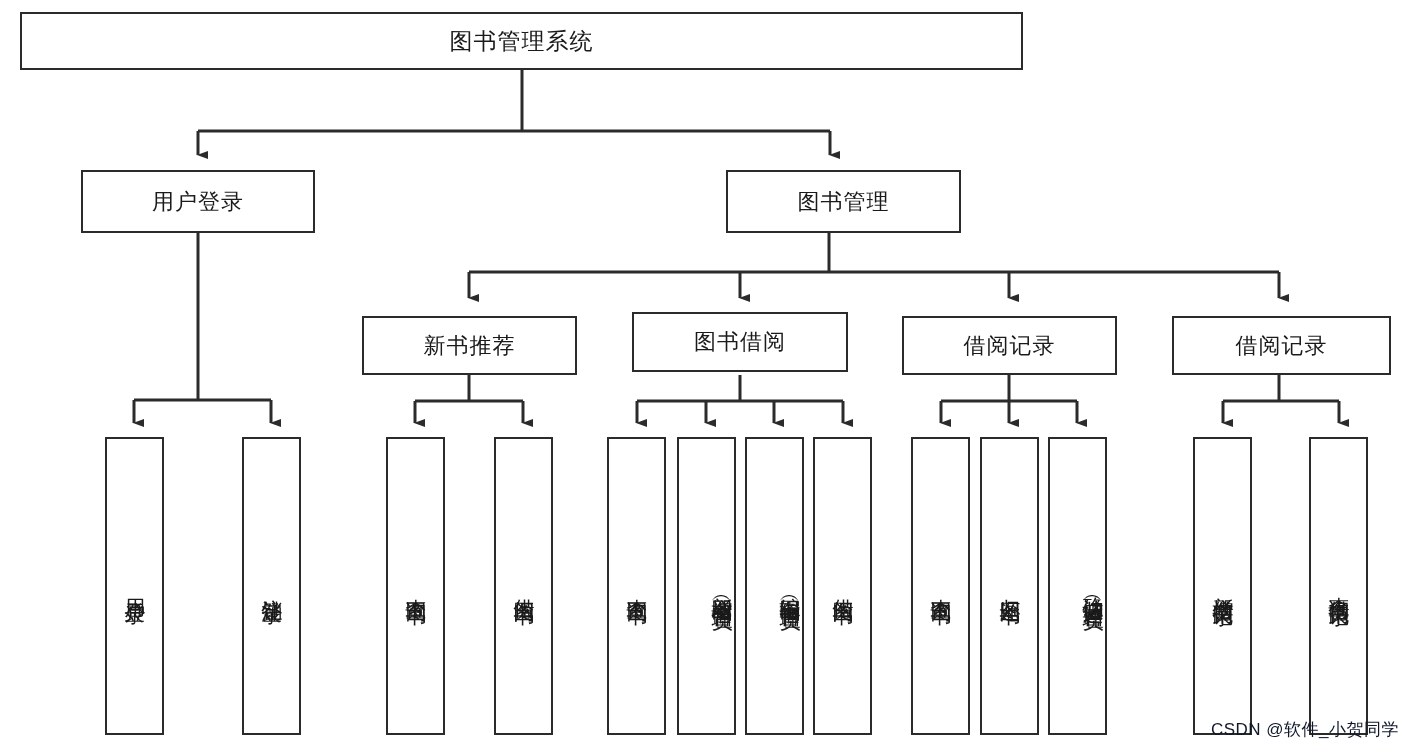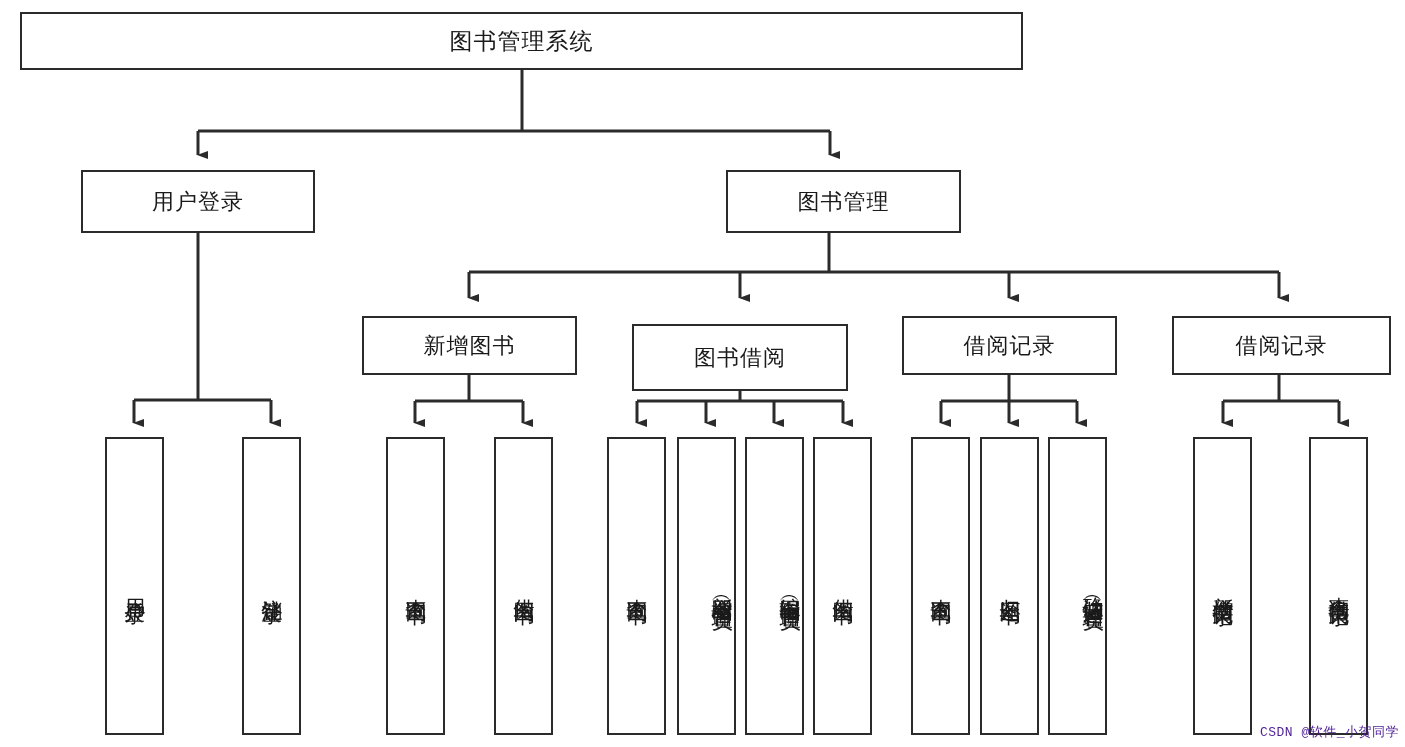--- a/index.html
+++ b/index.html
@@ -9,22 +9,22 @@
   svg#wires{position:absolute;left:0;top:0;width:1405px;height:747px;}
   .node{position:absolute;box-sizing:border-box;background:#ffffff;
         border:2.5px solid #2b2b2b;display:flex;align-items:center;
         justify-content:center;color:#1a1a1a;}
   .node.h{font-size:22px;letter-spacing:1px;white-space:nowrap;}
   .node.v{writing-mode:vertical-rl;text-orientation:upright;
           font-size:21px;line-height:1.18;letter-spacing:2px;
           align-items:flex-start;justify-content:center;padding-top:6px;}
   .node.v.mid{align-items:center;padding-top:0;}
   .node.root{font-size:23px;}
-  .wm{position:absolute;right:6px;bottom:6px;font-size:13px;color:#4c1d95;
-      white-space:nowrap;letter-spacing:0.5px;font-family:Liberation Mono, monospace;}
+  .wm{position:absolute;right:6px;bottom:6px;font-size:17px;color:#0f172a;
+      white-space:nowrap;letter-spacing:0.5px;}
 </style>
 </head>
 <body>
 
 <div id="stage">
 
   <svg id="wires" viewBox="0 0 1405 747" xmlns="http://www.w3.org/2000/svg">
     <defs>
       <marker id="ah" markerWidth="10" markerHeight="11" refX="4" refY="10" orient="auto" markerUnits="userSpaceOnUse">
         <path d="M0,0 L8,0 L4,11 Z" fill="#2b2b2b"></path>
@@ -79,23 +79,23 @@
   </div>
 
   <div class="node h" style="left:81px;top:170px;width:234px;height:63px;">
     <span>用户登录</span>
   </div>
   <div class="node h" style="left:726px;top:170px;width:235px;height:63px;">
     <span>图书管理</span>
   </div>
 
   <div class="node h" style="left:362px;top:316px;width:215px;height:59px;">
-    <span>新增图书</span>
+    <span>新书推荐</span>
   </div>
-  <div class="node h" style="left:632px;top:324px;width:216px;height:67px;">
+  <div class="node h" style="left:632px;top:312px;width:216px;height:60px;">
     <span>图书借阅</span>
   </div>
   <div class="node h" style="left:902px;top:316px;width:215px;height:59px;">
     <span>借阅记录</span>
   </div>
   <div class="node h" style="left:1172px;top:316px;width:219px;height:59px;">
     <span>借阅记录</span>
   </div>
 
   <div class="node v mid" style="left:105px;top:437px;width:59px;height:298px;">

